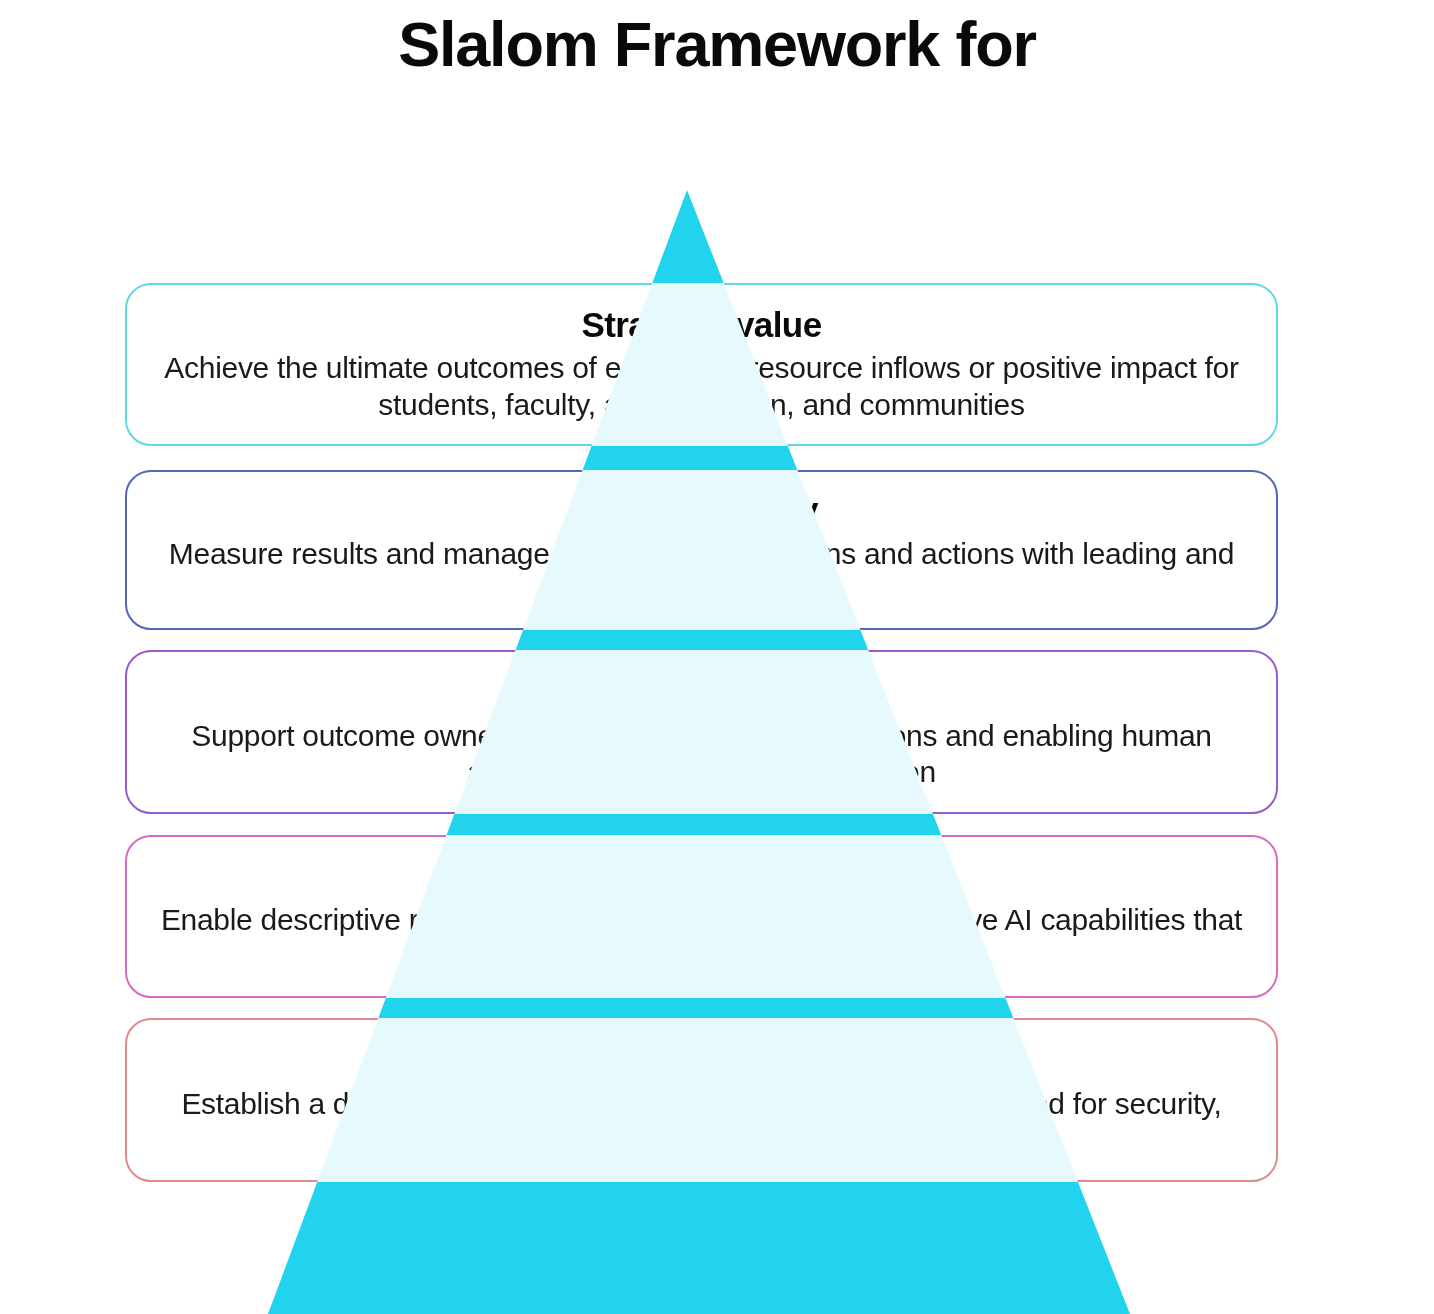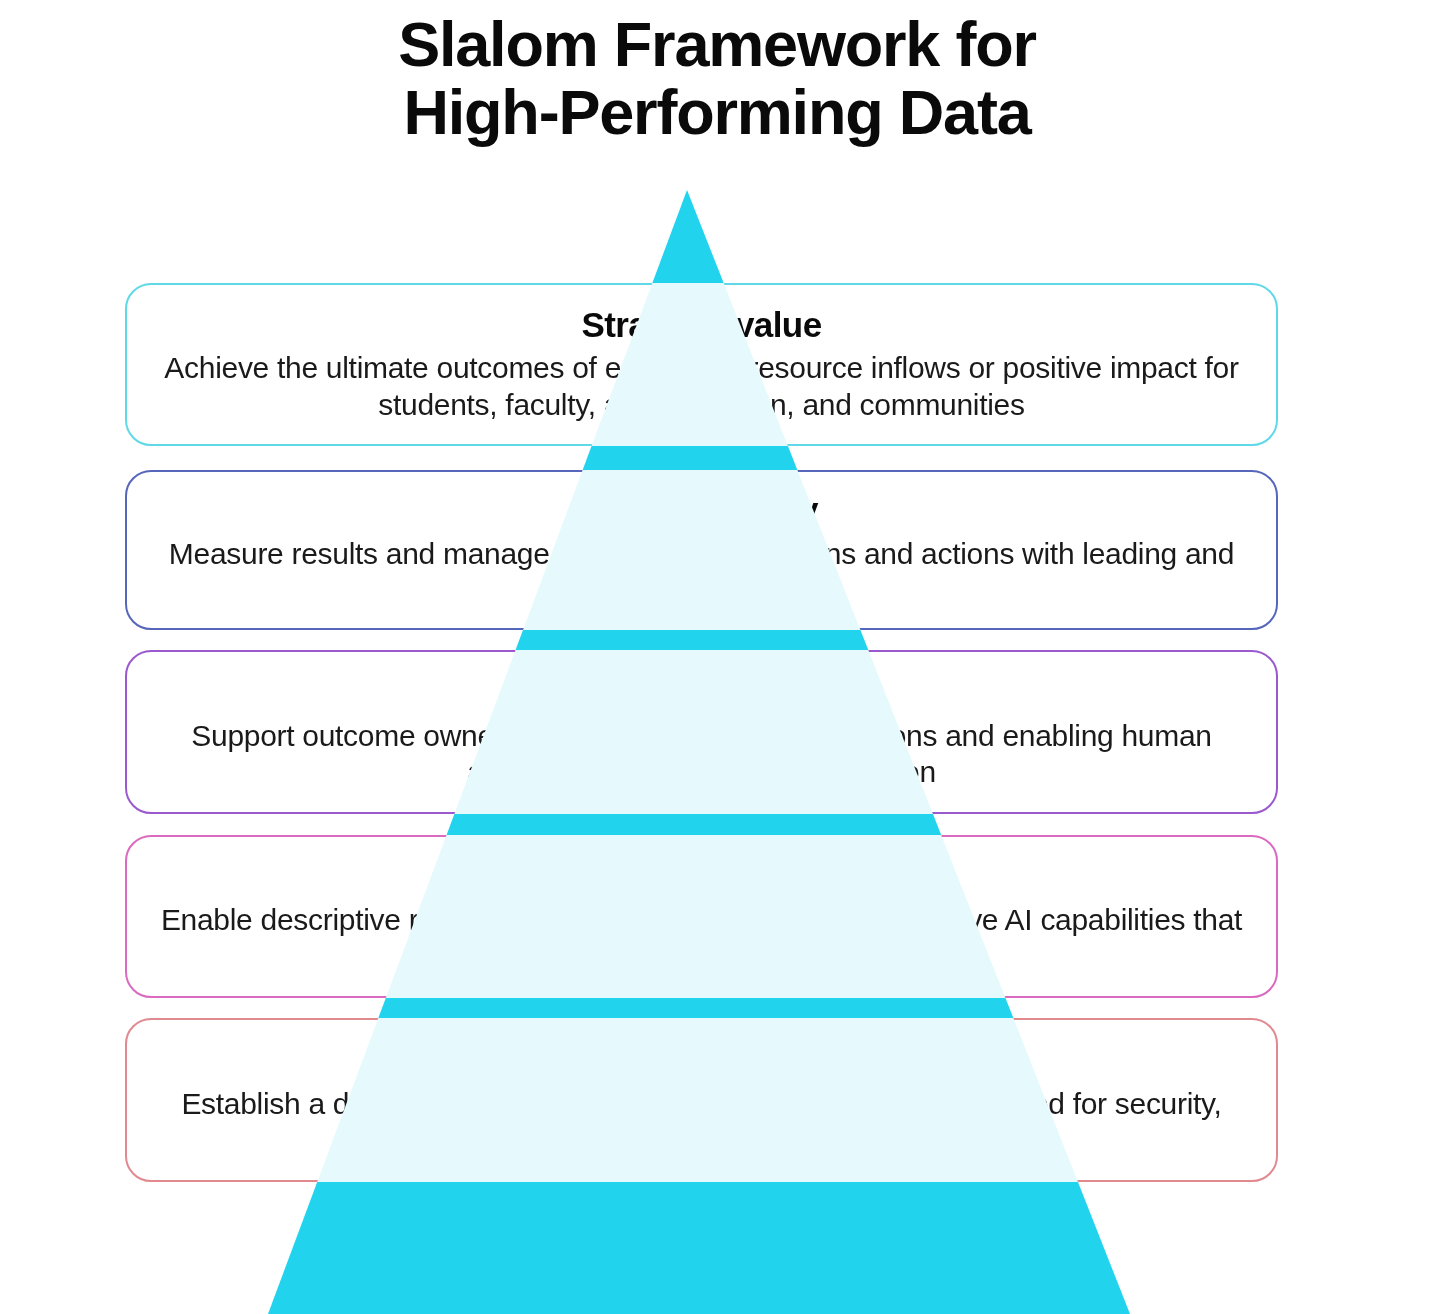--- a/index.html
+++ b/index.html
@@ -109,21 +109,20 @@
     width:100%;
   }
 </style>
 </head>
 <body>
 
 <div id="stage">
 
   <div class="title-block">
     <div class="title-line">Slalom Framework for</div>
-    <div class="title-line">High-Performing Data</div>
   </div>
 
   <div class="pyramid-layer">
     <svg viewBox="0 0 1434 1314" xmlns="http://www.w3.org/2000/svg">
       <polygon id="tri" points="687,190 1130,1314 268,1314" fill="#22d3ee"></polygon>
     </svg>
   </div>
 
   <div class="rows">
 

